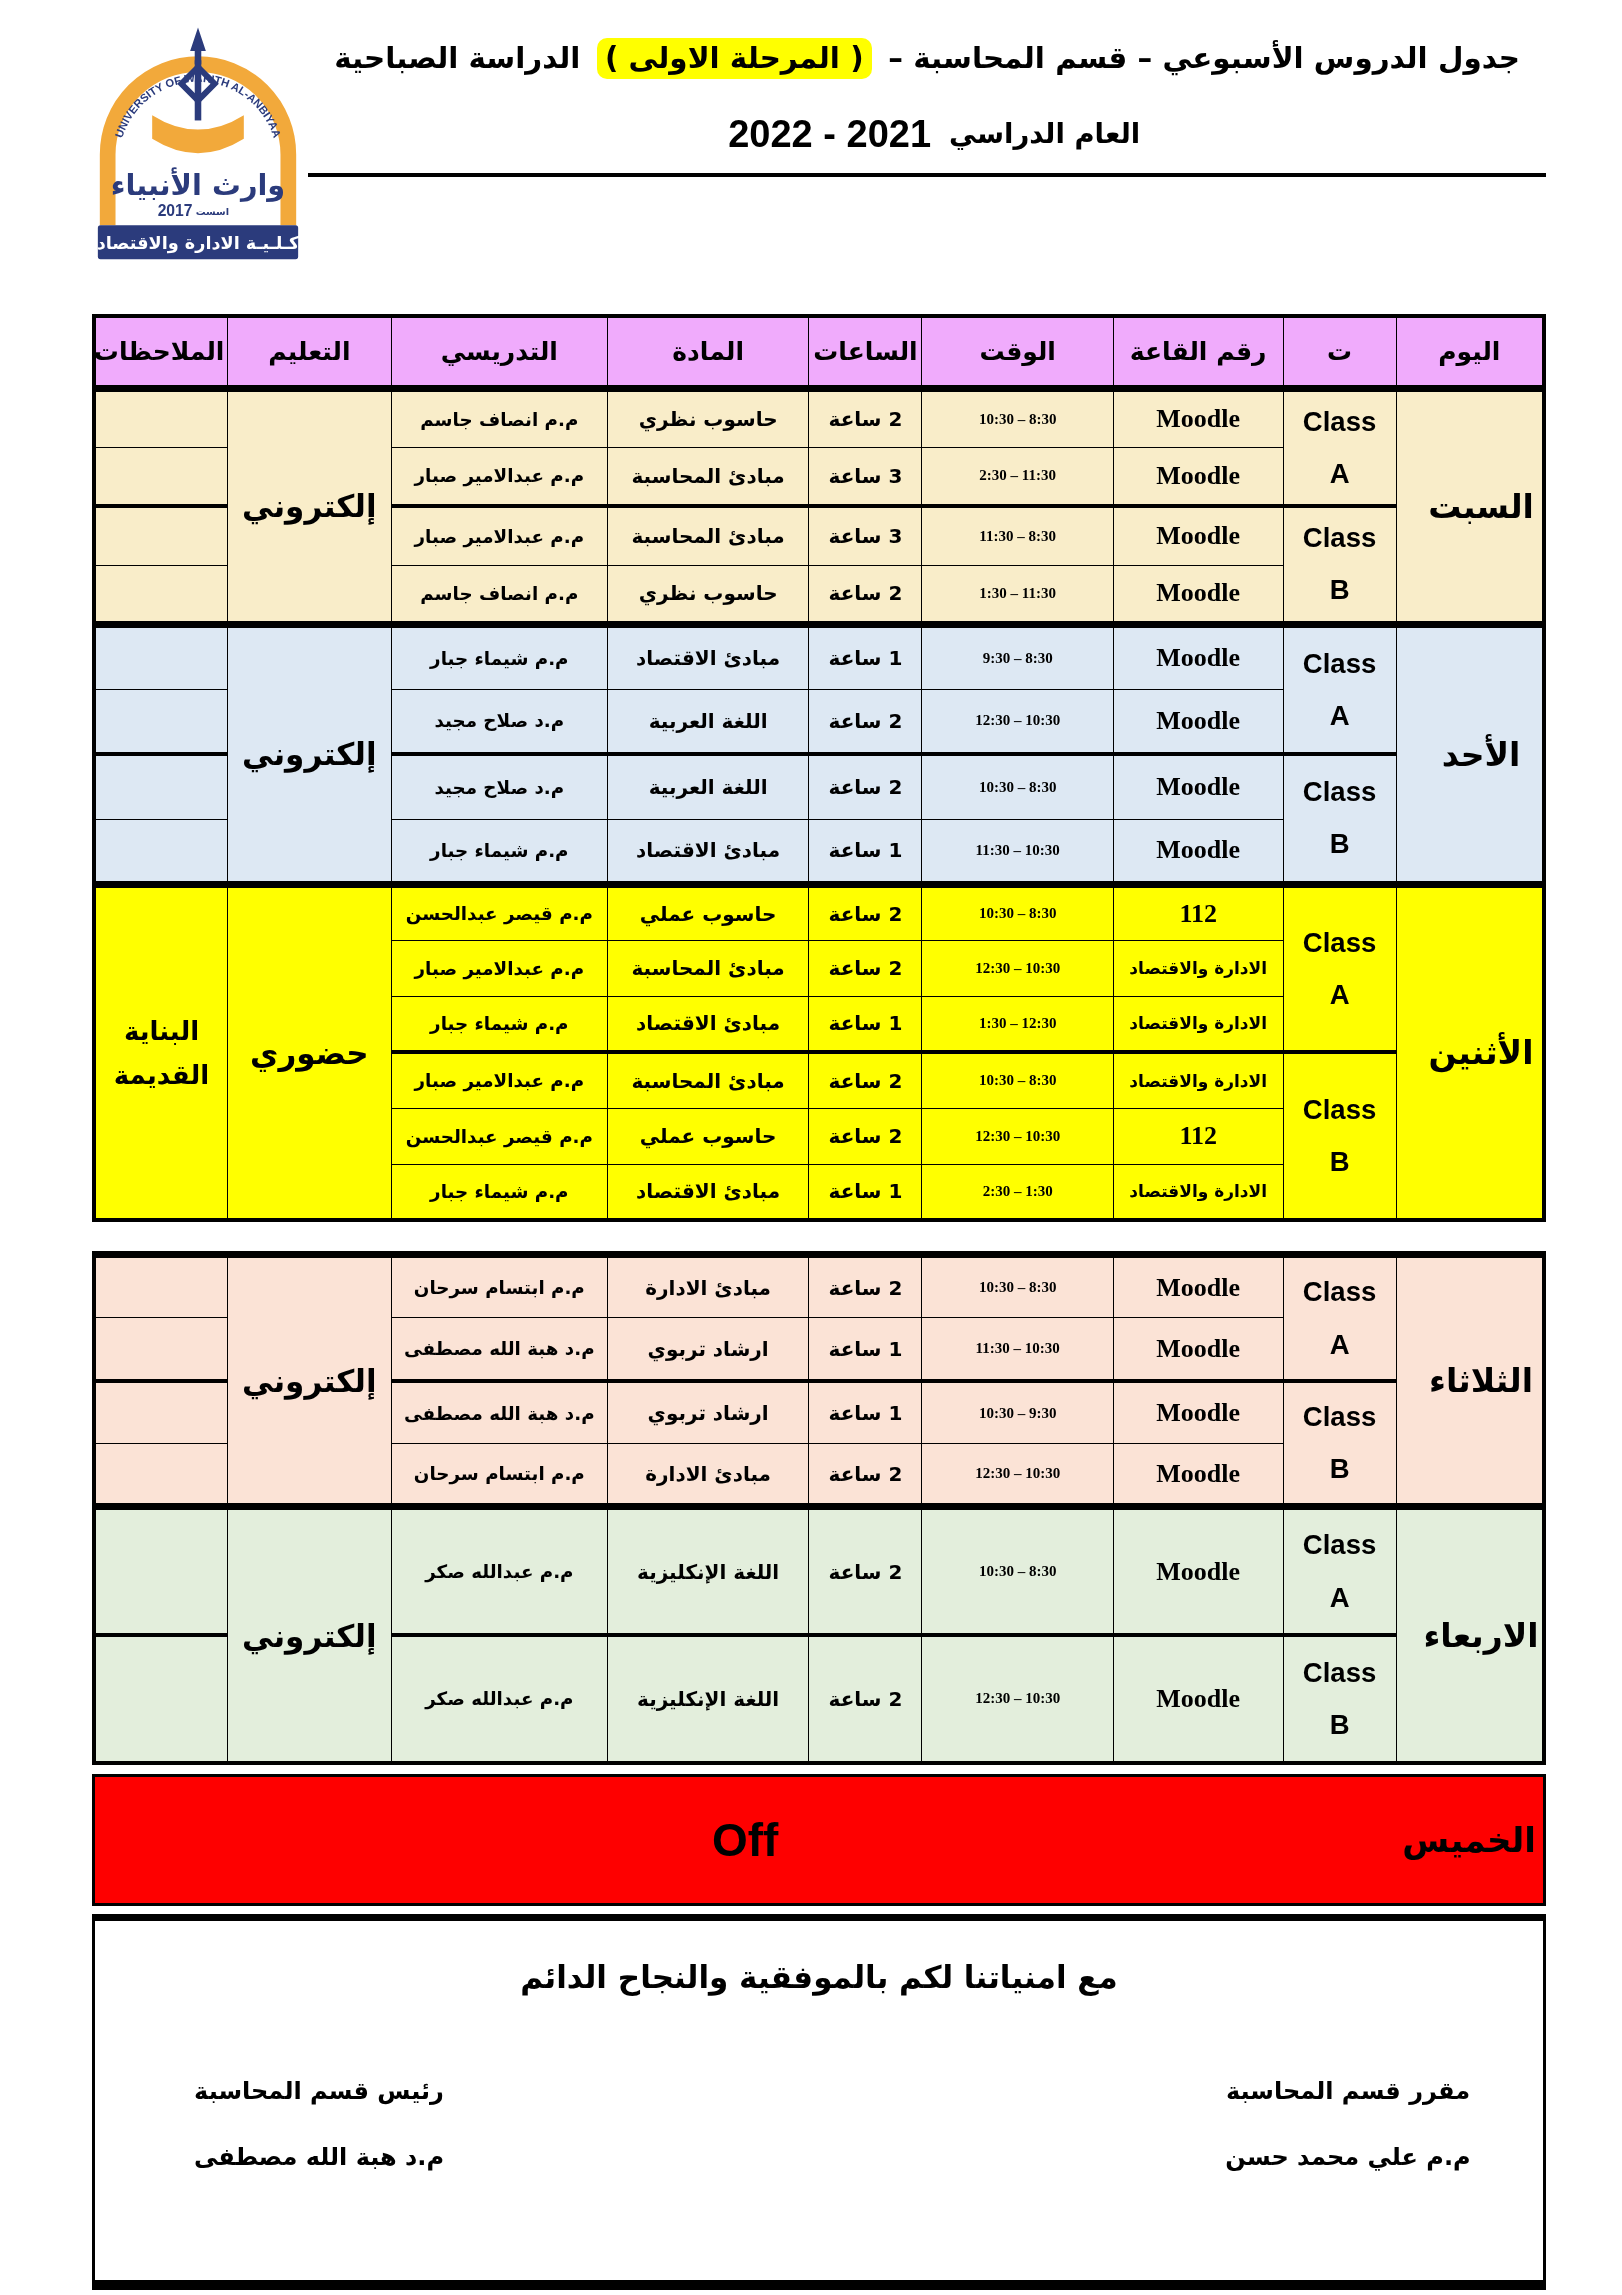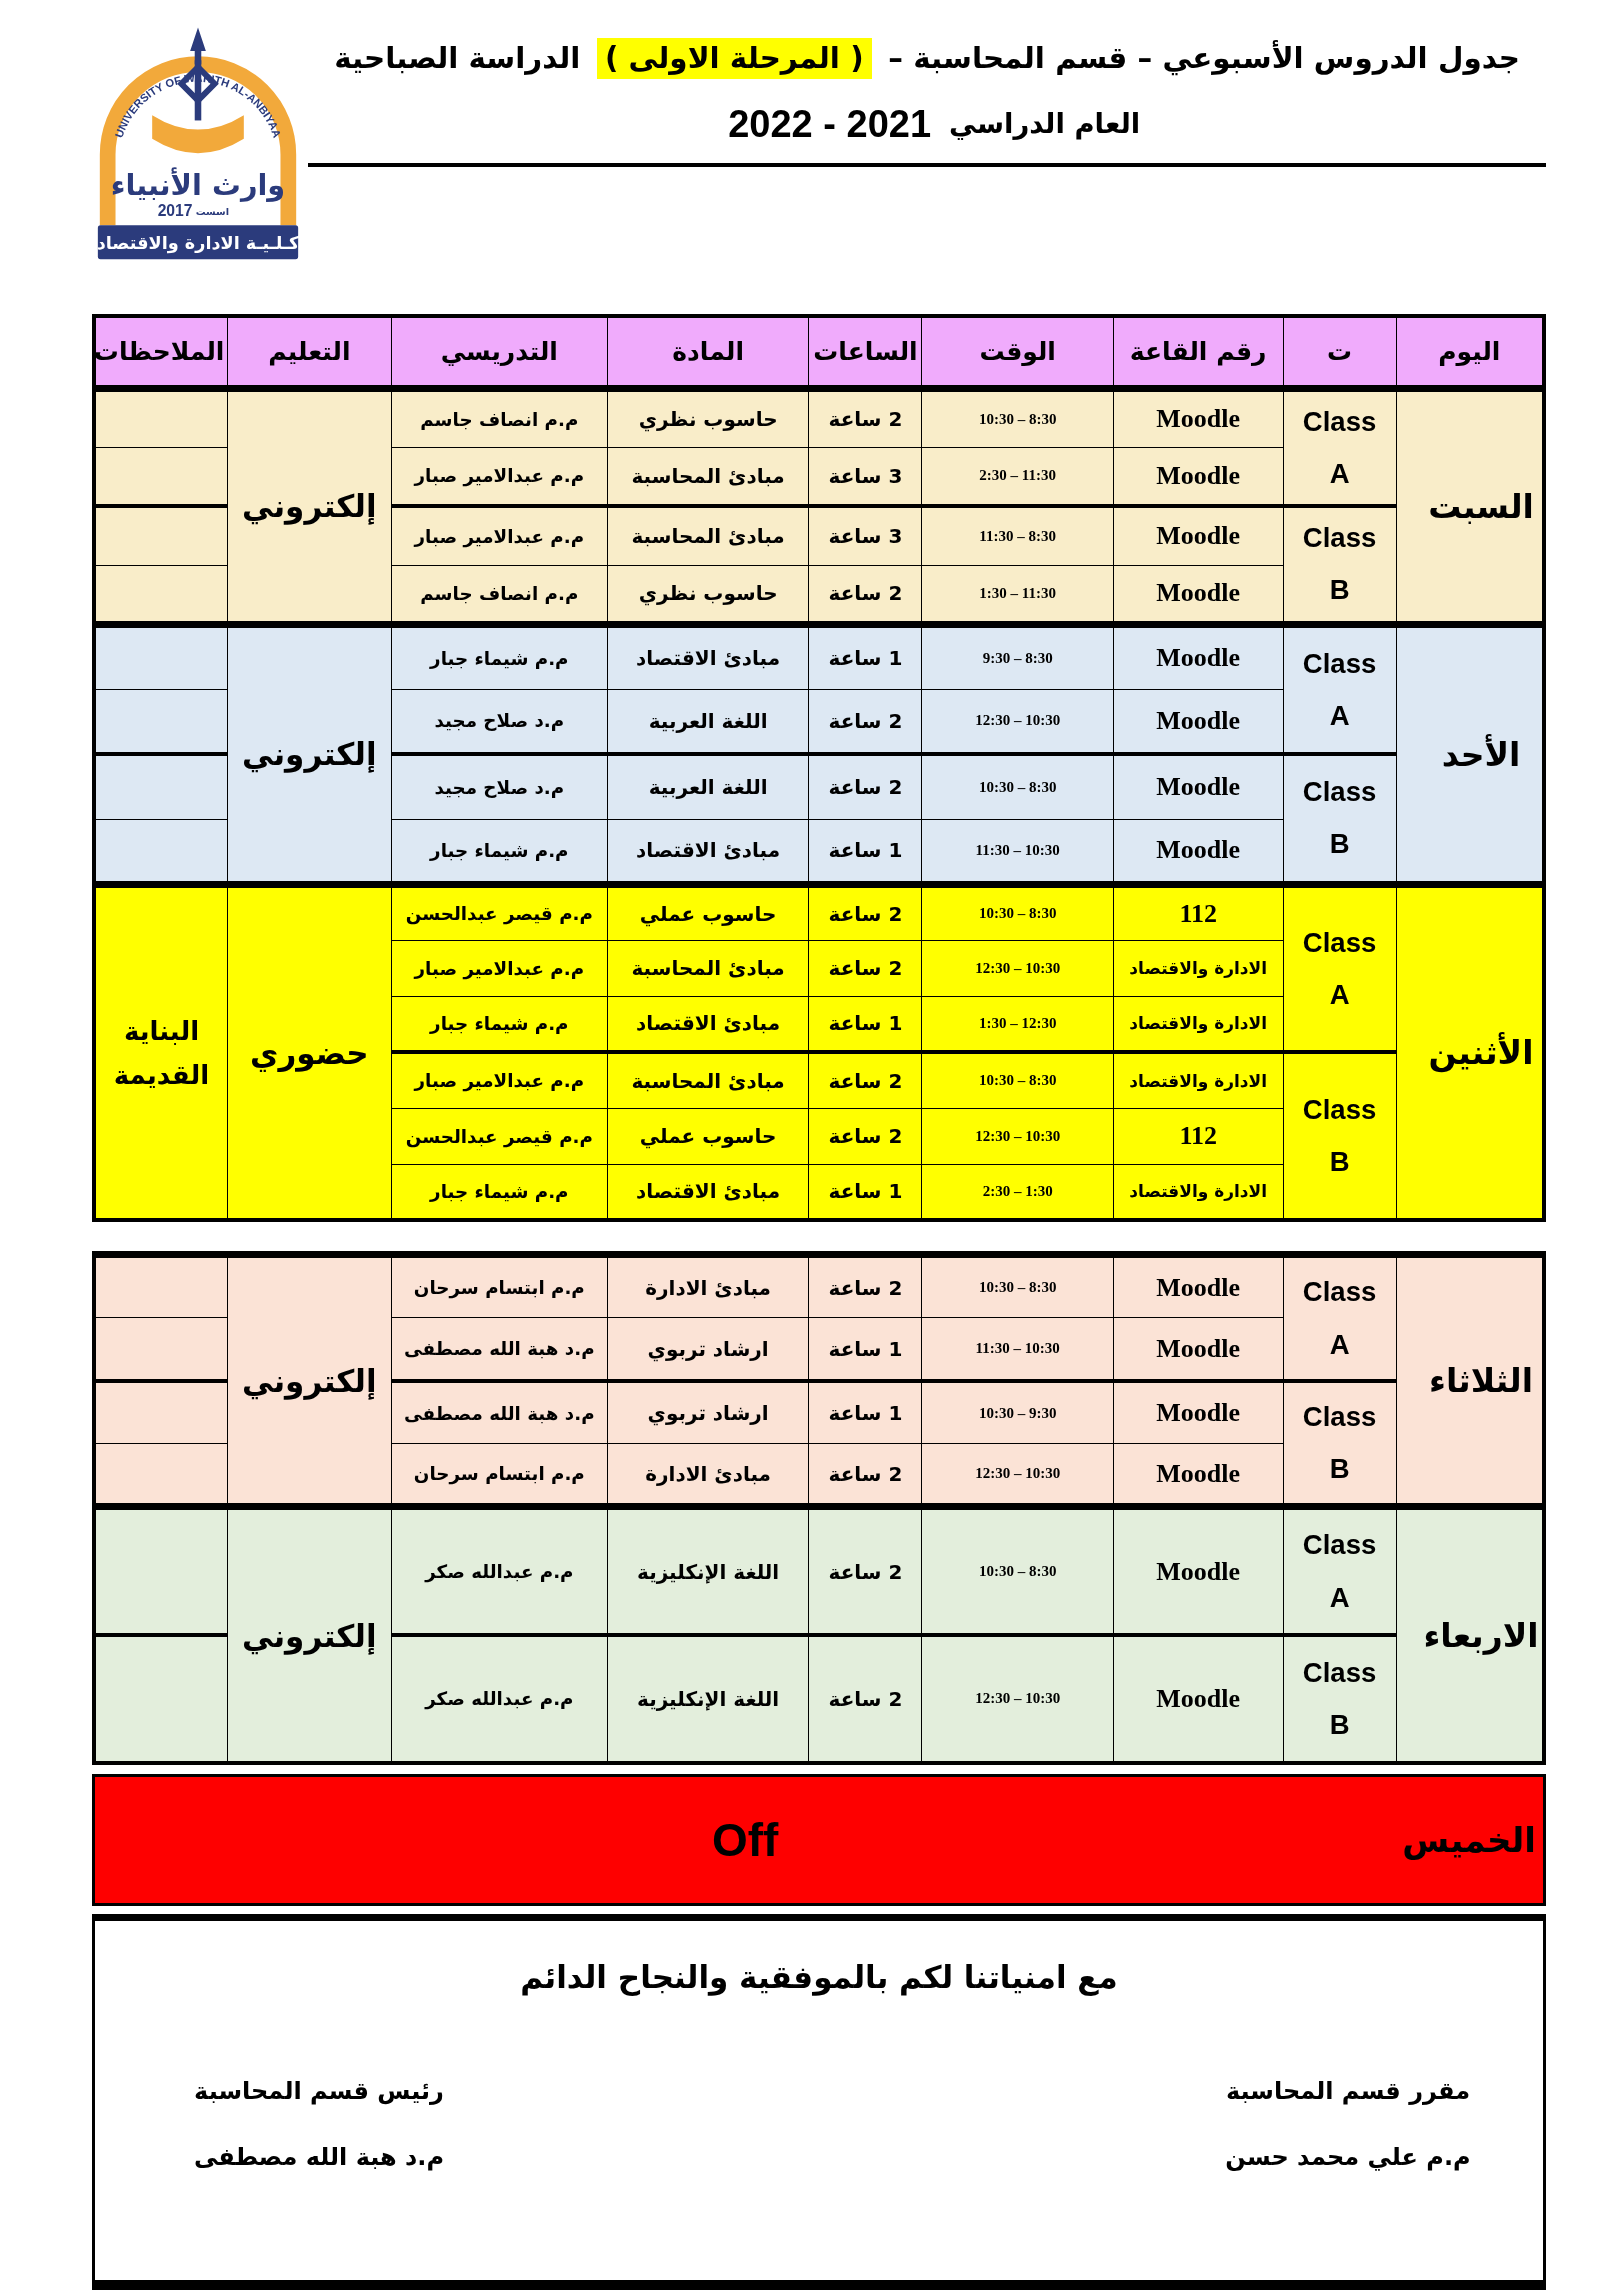--- a/index.html
+++ b/index.html
@@ -11,22 +11,22 @@
     color: #000;
     font-family: "DejaVu Sans", sans-serif;
     overflow: hidden;
   }
 
   
   .head { position: relative; height: 314px; }
   .logo { position: absolute; left: 90px; top: 9.2px; width: 216px; height: 272px; }
   .titles { margin: 0 77px 0 308px; text-align: center; padding-top: 38px; direction: rtl; }
   .title-line { font-size: 29.4px; font-weight: bold; line-height: 1.3; }
-  .hl { background: #FFFF00; padding: 1.3px 7.9px; margin: 0 6.5px; display: inline-block; }
-  .subtitle { margin-top: 24px; font-weight: bold; }
+  .hl { background: #FFFF00; padding: 1.3px 7.9px; margin: 0 6.5px; display: inline-block; border-radius: 10px; }
+  .subtitle { margin-top: 34px; font-weight: bold; }
   .sub-label { font-size: 27.5px; }
   .sub-year { font-size: 38px; font-family: "Liberation Sans", sans-serif; display: inline-block; margin: 0 14.4px; vertical-align: -3.9px; }
   .title-rule { height: 4.6px; background: #000; margin-top: 17px; }
 
   
   table.sched {
     border-collapse: collapse; table-layout: fixed;
     width: 1454px; margin: 0 0 0 92px;
     direction: rtl;
     border: 4.6px solid #000;

